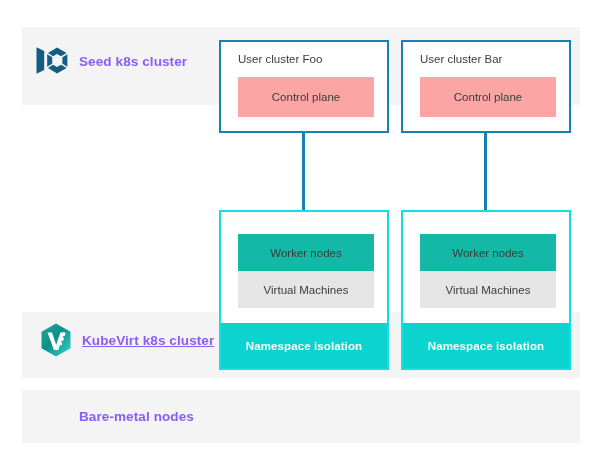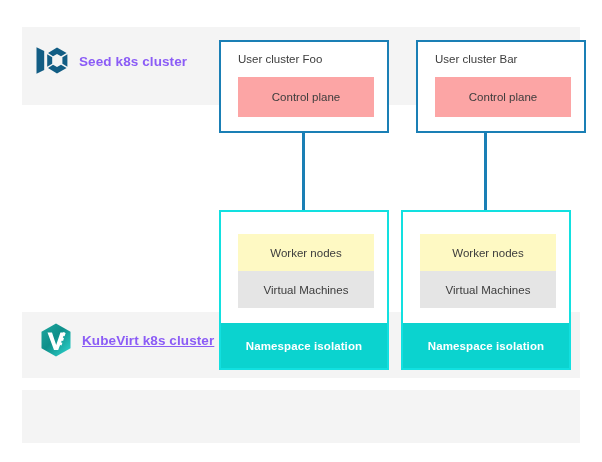--- a/index.html
+++ b/index.html
@@ -41,21 +41,21 @@
   #connector-bar{left:484px;top:133px;height:78px;}
 
   
   .cluster-box{
     position:absolute;
     background:#ffffff;
     border:2px solid #1a7fb5;
     box-sizing:border-box;
   }
   #cluster-foo{left:219px;top:40px;width:170px;height:93px;padding-left:16px;}
-  #cluster-bar{left:416px;top:40px;width:170px;height:93px;padding-left:16px;}
+  #cluster-bar{left:401px;top:40px;width:170px;height:93px;padding-left:16px;}
 
   .cluster-title{
     position:absolute;left:17px;top:11px;
     font-size:11.5px;color:#3c3c3c;white-space:nowrap;
   }
   .control-plane{
     position:absolute;left:17px;top:35px;
     width:136px;height:40px;
     background:#fca5a5;
     display:flex;align-items:center;justify-content:center;
@@ -73,21 +73,21 @@
   #worker-bar{left:401px;top:210px;width:170px;height:160px;}
 
   .stack{
     position:absolute;left:17px;top:22px;width:136px;
   }
   .stack-cell{
     height:37px;
     display:flex;align-items:center;justify-content:center;
     font-size:11.5px;color:#3c3c3c;
   }
-  .cell-worker{background:#fef9c3;}
+  .cell-worker{background:#14b8a6;}
   .cell-vm{background:#e5e5e5;text-align:right;}
 
   .namespace-bar{
     position:absolute;left:0;bottom:0;
     width:100%;height:45px;
     background:#0bd3cf;
     display:flex;align-items:center;justify-content:center;
     font-size:11.5px;font-weight:700;color:#ffffff;
     letter-spacing:.1px;
   }
@@ -123,20 +123,21 @@
       </defs>
       <path d="M19 1.5 L33.5 9.7 L33.5 26.3 L19 34.5 L4.5 26.3 L4.5 9.7 Z" fill="url(#kvgrad)"></path>
       <path d="M10.5 10.5 L15.0 10.5 L19.2 23.0 L23.4 10.5 L27.8 10.5 L21.2 28.0 L17.0 28.0 Z" fill="#ffffff"></path>
       <rect x="25.6" y="10.6" width="2.6" height="3.4" fill="#ffffff" transform="rotate(18 26.9 12.3)"></rect>
       <rect x="24.2" y="15.6" width="2.4" height="3.0" fill="#ffffff" transform="rotate(18 25.4 17.1)"></rect>
       <rect x="22.8" y="20.4" width="2.2" height="2.8" fill="#ffffff" transform="rotate(18 23.9 21.8)"></rect>
     </svg>
   </div>
   <div class="band-label" id="label-kubevirt">KubeVirt k8s cluster</div>
 
+  <div class="band-label" id="label-baremetal">Bare-metal nodes</div>
 
   <div class="connector" id="connector-foo"></div>
   <div class="connector" id="connector-bar"></div>
 
   <div class="cluster-box" id="cluster-foo">
     <div class="cluster-title">User cluster Foo</div>
     <div class="control-plane">Control plane</div>
   </div>
 
   <div class="cluster-box" id="cluster-bar">

